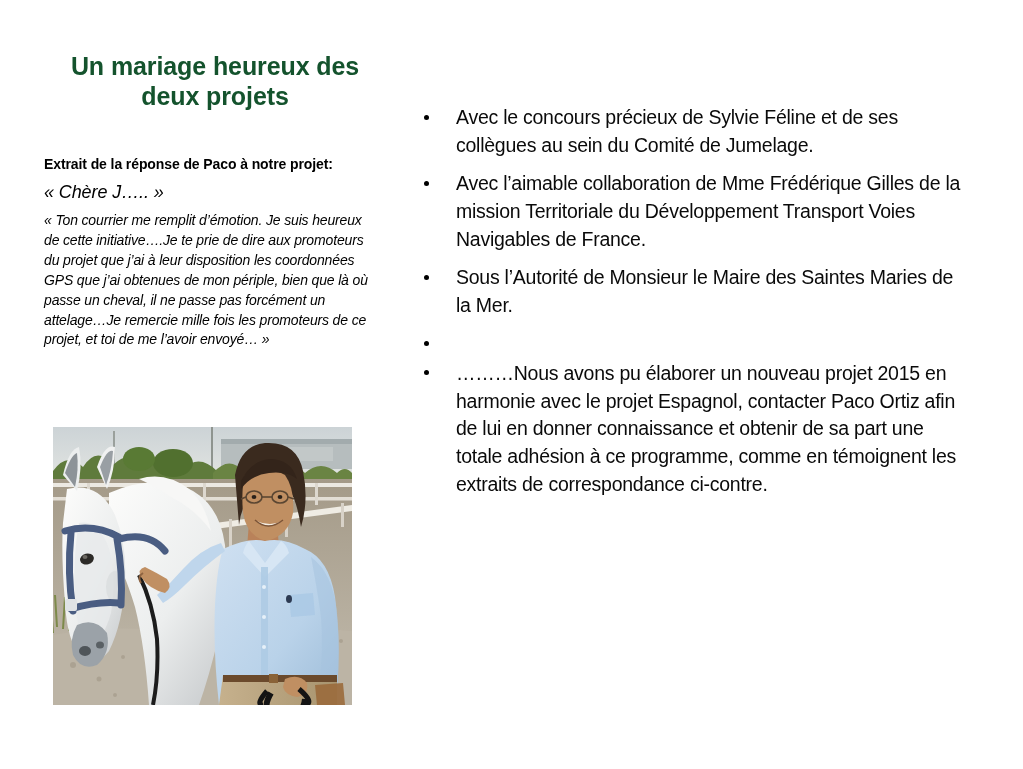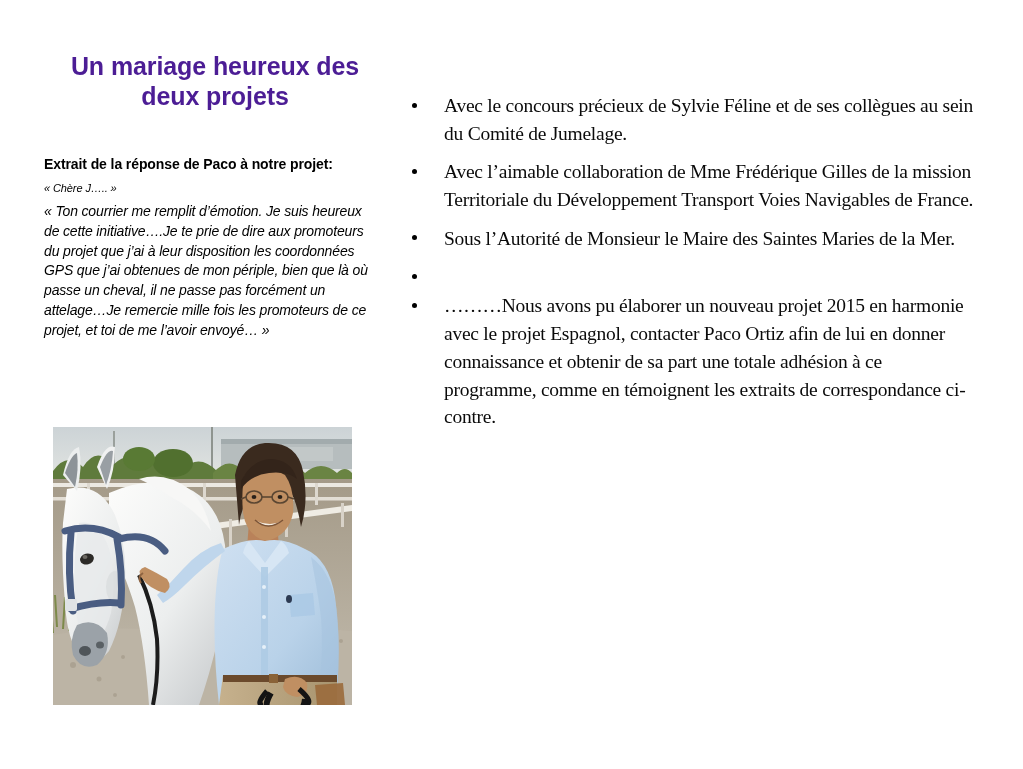--- a/index.html
+++ b/index.html
@@ -26,31 +26,31 @@
     top: 52px;
     width: 342px;
   }
   .slide-title {
     font-size: 25px;
     font-weight: bold;
     line-height: 1.18;
     text-align: center;
     letter-spacing: -0.1px;
     margin: 0 0 44px 0;
-    color: #4c1d95;
+    color: #14532d;
   }
   .extrait-heading {
     font-size: 14px;
     font-weight: bold;
     line-height: 1.3;
     margin: 0 0 8px 0;
     letter-spacing: -0.1px;
   }
   .quote-line {
-    font-size: 11px;
+    font-size: 18px;
     font-style: italic;
     line-height: 1.33;
     margin: 0 0 6px 0;
     letter-spacing: -0.1px;
   }
   .quote-body {
     font-size: 14px;
     font-style: italic;
     line-height: 1.42;
     margin: 0;
@@ -78,23 +78,22 @@
 
   
   .right-col {
     position: absolute;
     left: 398px;
     top: 88px;
     width: 580px;
   }
   ul.bullets {
     list-style: none;
-    margin: 4px;
+    margin: 16px;
     padding: 0;
-    font-family: Liberation Serif, serif;
   }
   ul.bullets li {
     position: relative;
     padding-left: 42px;
     font-size: 19.5px;
     line-height: 1.42;
     margin-bottom: 11px;
     letter-spacing: -0.25px;
     color: #0a0a0a;
   }

